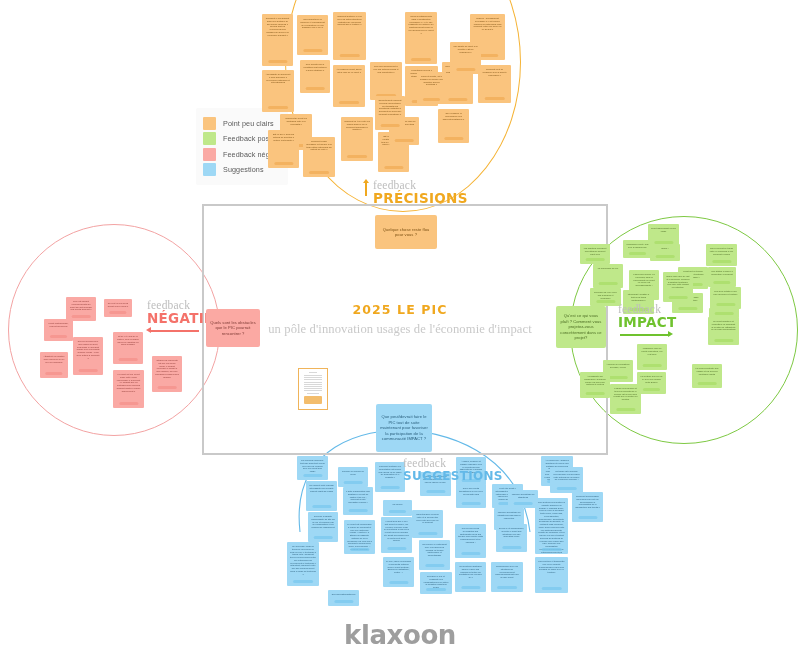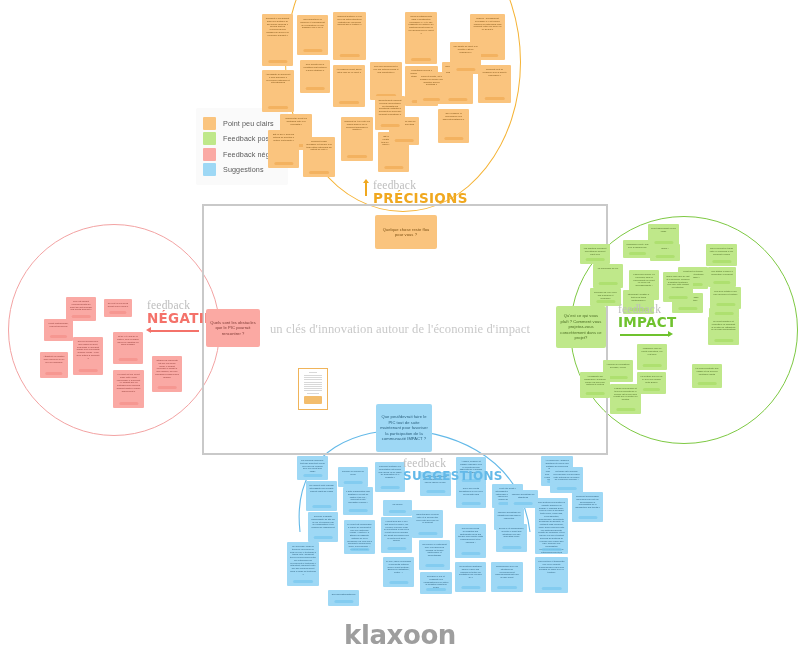--- a/index.html
+++ b/index.html
@@ -501,21 +501,22 @@
   </div>
 
   <div class="qcard q-green" style="left:556px;top:294px;width:50px;height:42px;">
     <span>Qu'est ce qui vous plaît ? Comment vous projetez-vous concrètement dans ce projet?</span>
   </div>
 
   <div class="qcard q-blue" style="left:376px;top:392px;width:56px;height:48px;">
     <span>Que peut/devrait faire le PIC tout de suite maintenant pour favoriser la participation de la communauté IMPACT ?</span>
   </div>
 
-  <div class="t-sub" style="top:310px;">un clés d'innovation autour de l'économie d'impact</div>
+  <div class="t-main" style="top:290px;">2025 LE PIC</div>
+  <div class="t-sub" style="top:310px;">un pôle d'innovation usages de l'économie d'impact</div>
 
   <div class="doccard" style="left:298px;top:356px;width:30px;height:42px;">
     <div class="docline" style="width:40%;margin:0 auto 2px;"></div>
     <div class="docline"></div>
     <div class="docline"></div>
     <div class="docline"></div>
     <div class="docline"></div>
     <div class="docline"></div>
     <div class="docline"></div>
     <div class="docline"></div>

